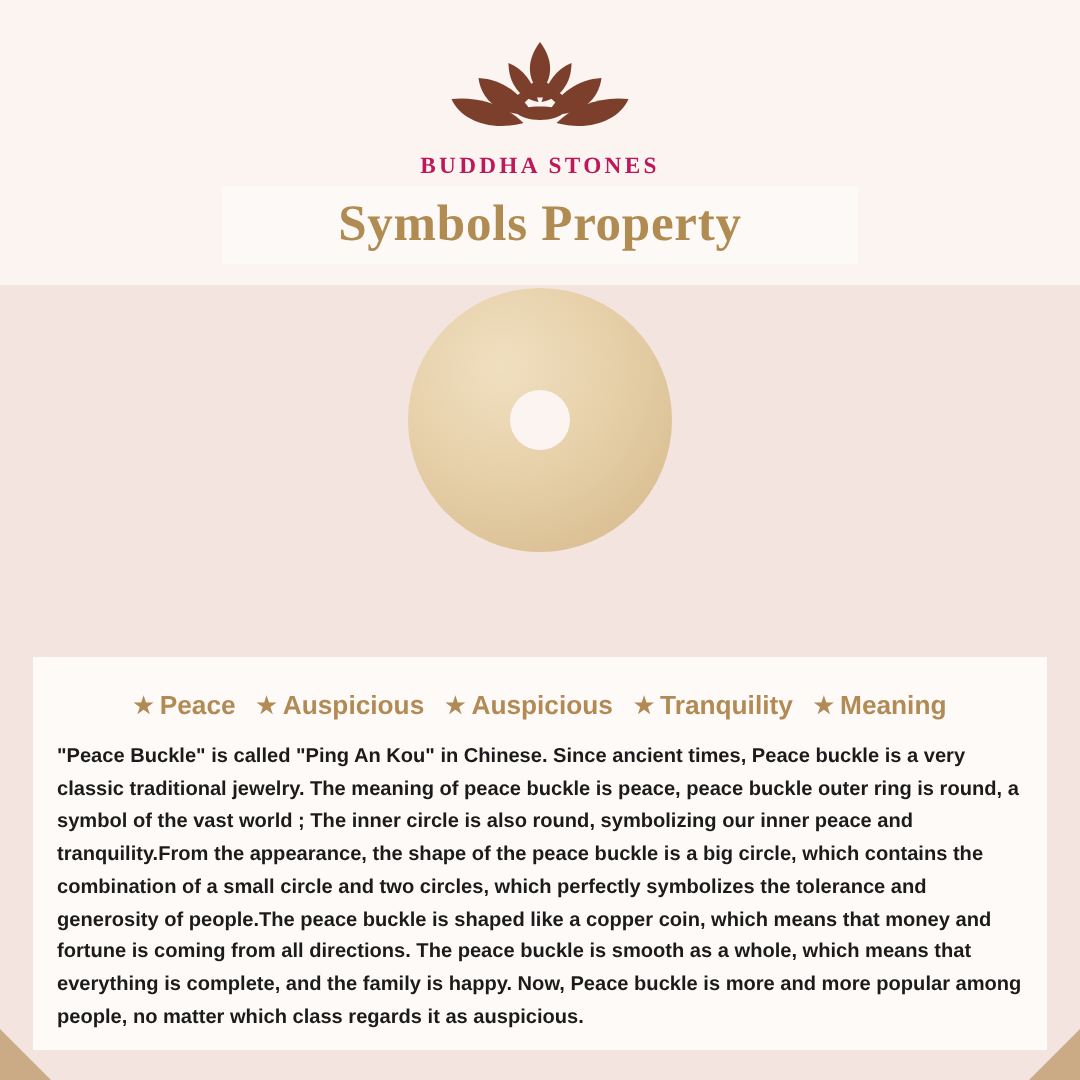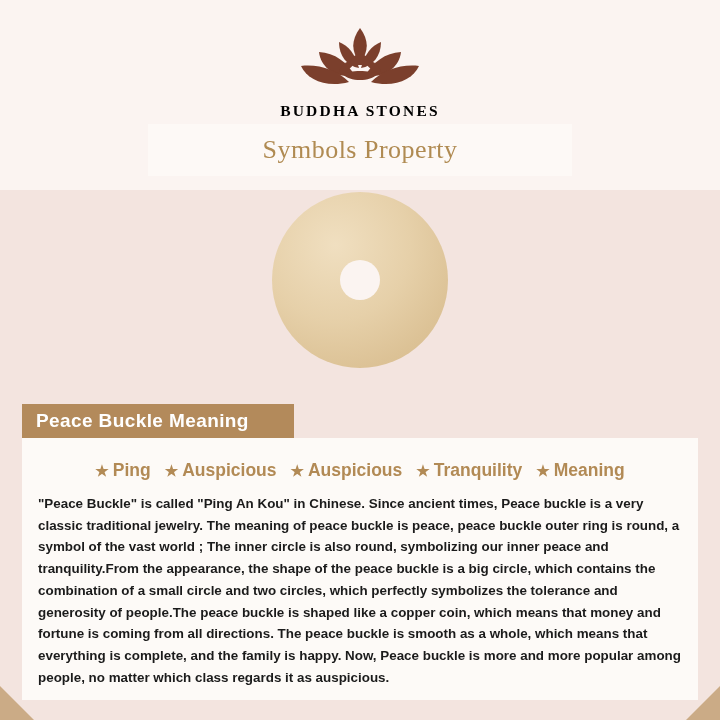--- a/index.html
+++ b/index.html
@@ -63,38 +63,38 @@
   }
   .logo-mark {
     display: block;
     margin: 0 auto;
   }
   .brand-name {
     margin-top: 2px;
     font-size: 15.5px;
     letter-spacing: 2.2px;
     font-weight: bold;
-    color: #000000;
+    color: #be185d;
     font-family: "Liberation Serif", serif;
   }
   .title-plate {
     position: absolute;
     top: 124px;
     left: 148px;
     width: 424px;
     height: 52px;
     background: #fdf9f6;
     display: flex;
     align-items: center;
     justify-content: center;
   }
   .title-plate .title-text {
     font-family: "Liberation Serif", serif;
-    font-size: 26px;
-    font-weight: normal;
+    font-size: 34px;
+    font-weight: bold;
     color: #b08b52;
     letter-spacing: 0.5px;
   }
   
   .mid {
     position: absolute;
     top: 190px; left: 0;
     width: 720px;
     height: 210px;
     background: #f3e4df;
@@ -222,29 +222,26 @@
   <div class="title-plate">
     <span class="title-text">Symbols Property</span>
   </div>
 
   <div class="mid"></div>
 
   <div class="disc">
     <div class="disc-hole"></div>
   </div>
 
-  <div class="banner">
-    <span class="banner-text">Peace Buckle Meaning</span>
-  </div>
 
   <div class="panel">
     <div class="keywords">
       <div class="kw">
         <span class="star">★</span>
-        <span>Ping</span>
+        <span>Peace</span>
       </div>
       <div class="kw">
         <span class="star">★</span>
         <span>Auspicious</span>
       </div>
       <div class="kw">
         <span class="star">★</span>
         <span>Auspicious</span>
       </div>
       <div class="kw">

